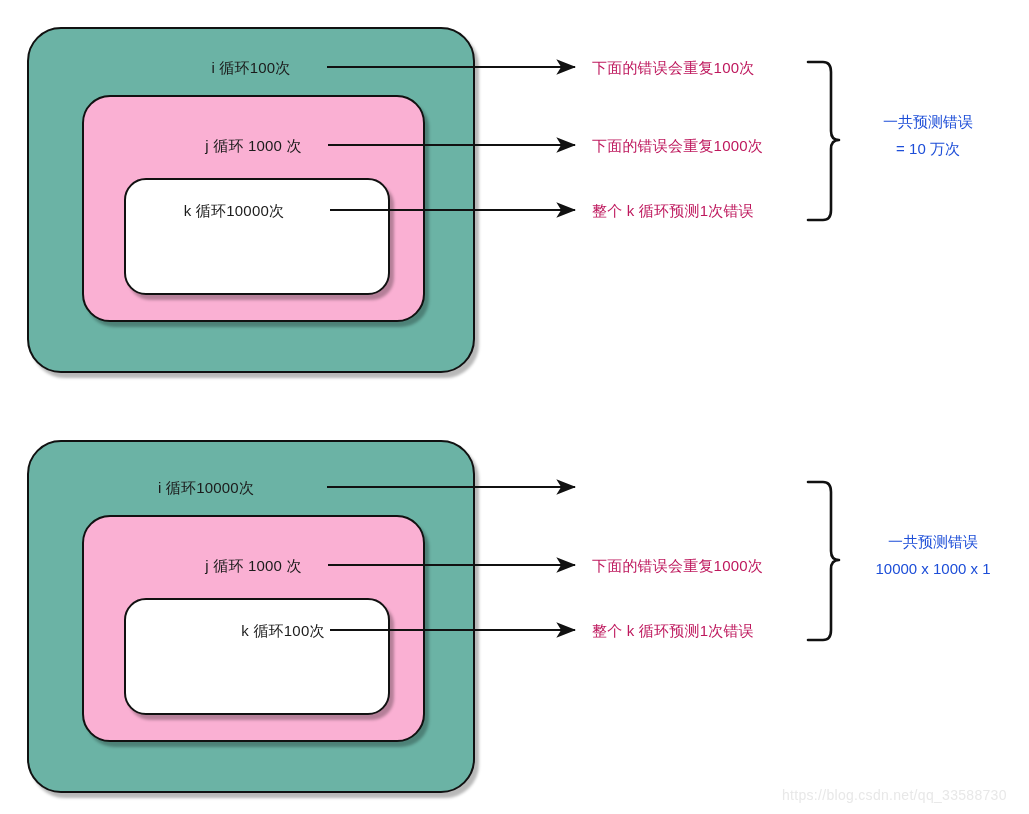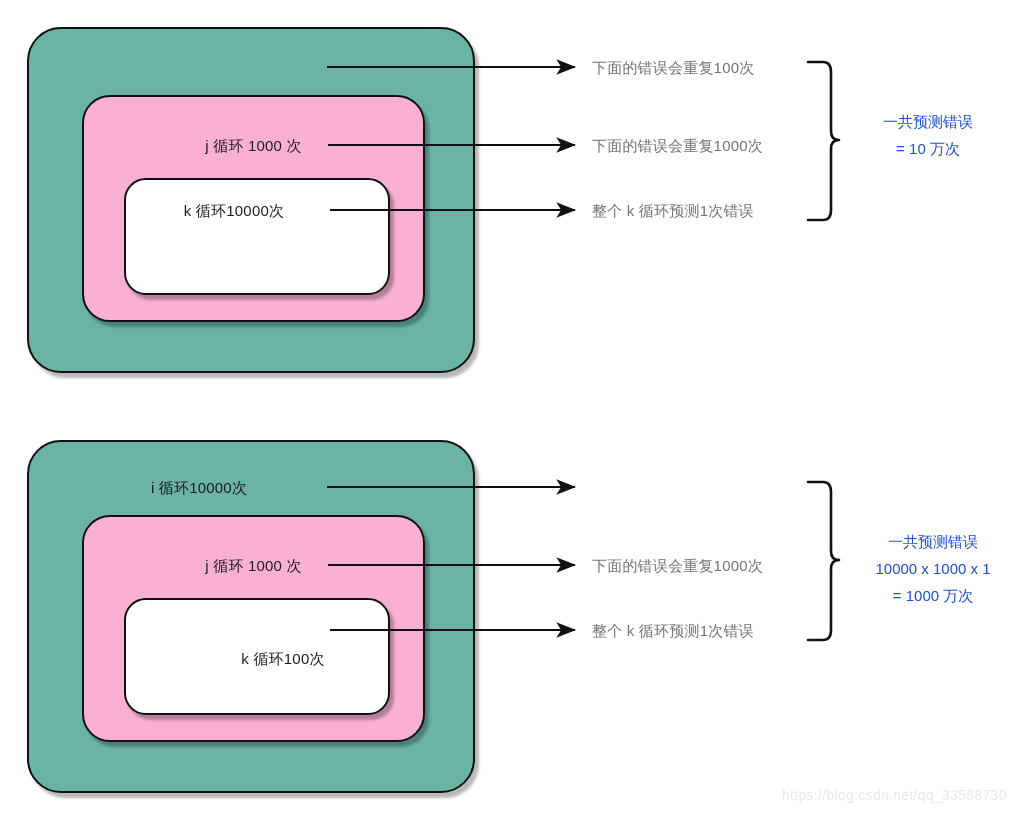--- a/index.html
+++ b/index.html
@@ -46,21 +46,21 @@
     text-align: center;
     font-size: 15px;
     color: #1b1b1b;
     letter-spacing: 0.2px;
     white-space: nowrap;
   }
   
   .note {
     position: absolute;
     font-size: 15px;
-    color: #737373;
+    color: #be185d;
     white-space: nowrap;
     letter-spacing: 0.2px;
   }
   .summary {
     position: absolute;
     font-size: 15px;
     color: #1d4ed8;
     text-align: center;
     line-height: 27px;
     white-space: nowrap;
@@ -85,50 +85,50 @@
 
 <div class="canvas">
 
   <div class="loop-box green" style="left:27px; top:27px; width:448px; height:346px;">
   </div>
   <div class="loop-box pink" style="left:82px; top:95px; width:343px; height:227px;">
   </div>
   <div class="loop-box white" style="left:124px; top:178px; width:266px; height:117px;">
   </div>
 
+  <div class="box-label" style="top:59px; left:27px; width:448px;">i 循环100次</div>
   <div class="box-label" style="top:137px; left:82px; width:343px;">j 循环 1000 次</div>
   <div class="box-label" style="top:202px; left:124px; width:220px;">k 循环10000次</div>
 
   <div class="note" style="left:592px; top:59px;">下面的错误会重复100次</div>
   <div class="note" style="left:592px; top:137px;">下面的错误会重复1000次</div>
   <div class="note" style="left:592px; top:202px;">整个 k 循环预测1次错误</div>
 
   <div class="summary" style="left:848px; top:108px; width:160px;">
     <div>一共预测错误</div>
     <div>= 10 万次</div>
   </div>
 
   <div class="loop-box green" style="left:27px; top:440px; width:448px; height:353px;">
   </div>
   <div class="loop-box pink" style="left:82px; top:515px; width:343px; height:227px;">
   </div>
   <div class="loop-box white" style="left:124px; top:598px; width:266px; height:117px;">
   </div>
 
-  <div class="box-label" style="top:479px; left:18px; width:362px;text-align:center;">i 循环10000次</div>
+  <div class="box-label" style="top:479px; left:25px; width:362px;text-align:center;">i 循环10000次</div>
   <div class="box-label" style="top:557px; left:82px; width:343px;">j 循环 1000 次</div>
-  <div class="box-label" style="top:622px; left:124px; width:318px;margin-top:28px;">k 循环100次</div>
+  <div class="box-label" style="top:622px; left:124px; width:318px;">k 循环100次</div>
 
   <div class="note" style="left:592px; top:557px;">下面的错误会重复1000次</div>
   <div class="note" style="left:592px; top:622px;">整个 k 循环预测1次错误</div>
 
   <div class="summary" style="left:848px; top:528px; width:170px;">
     <div>一共预测错误</div>
     <div>10000 x 1000 x 1</div>
-    <div>= 1000 万次</div>
   </div>
 
   <div class="watermark" style="left:782px; top:787px;">https://blog.csdn.net/qq_33588730</div>
 
   <svg class="overlay" viewBox="0 0 1029 814">
     <defs>
       <marker id="arrowhead" markerWidth="9" markerHeight="7" refX="8.5" refY="3.5" orient="auto" markerUnits="strokeWidth">
         <path d="M0,0 L9,3.5 L0,7 L2.2,3.5 Z" fill="#111111"></path>
       </marker>
     </defs>

